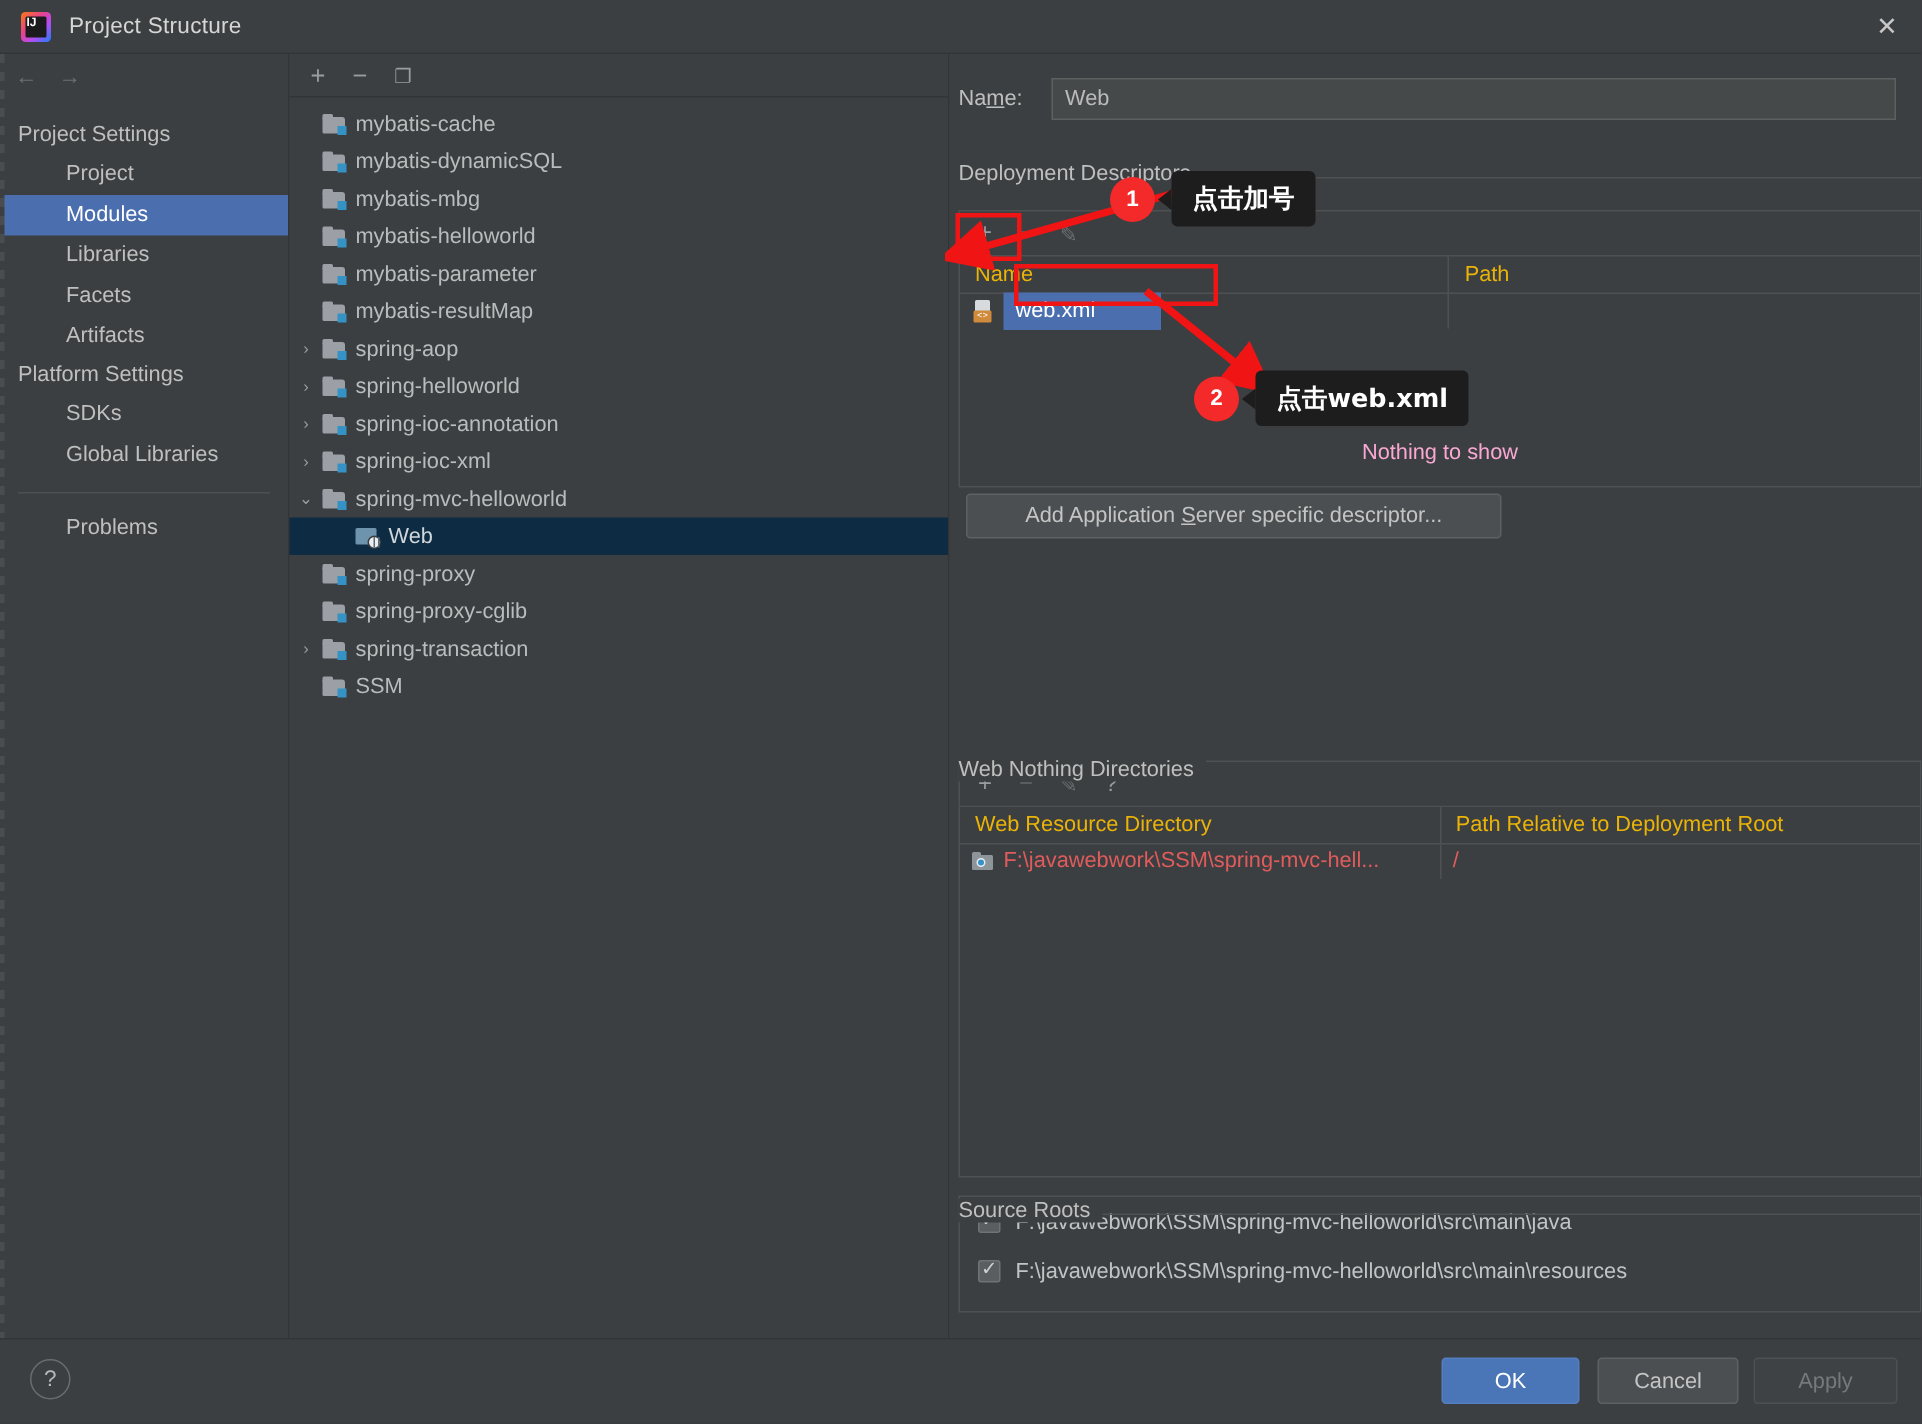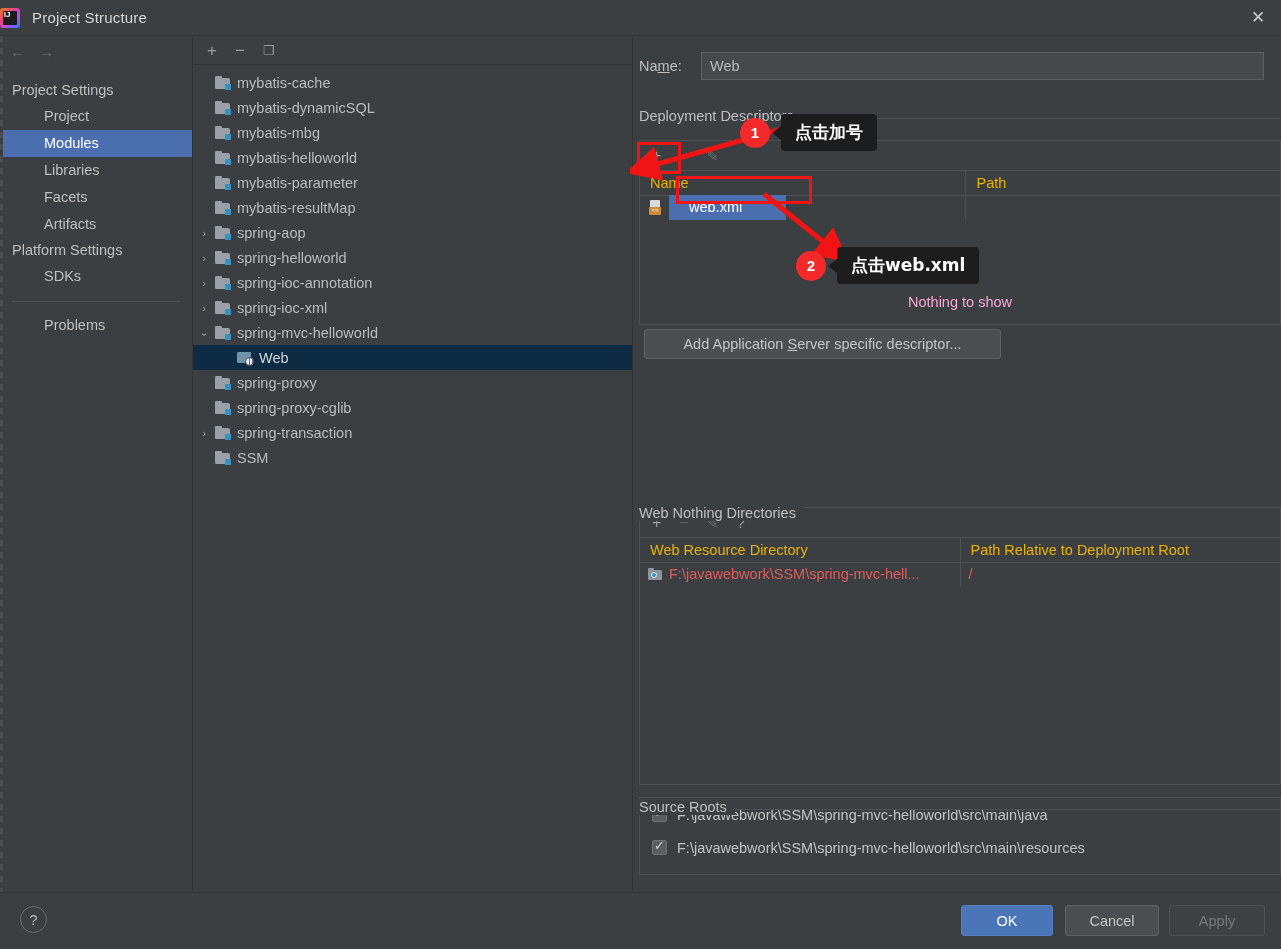--- a/index.html
+++ b/index.html
@@ -17,21 +17,21 @@
   }
 
   
   .titlebar {
     position: absolute; left: 0; top: 0; width: 1281px; height: 36px;
     background: #3c3f41;
     border-bottom: 1px solid #323436;
     display: flex; align-items: center;
   }
   .ij-logo {
-    width: 20px; height: 20px; margin-right: 12px;
+    width: 20px; height: 20px; margin-left: 14px; margin-right: 12px;
     position: relative; flex: 0 0 auto;
   }
   .ij-logo .sq { position:absolute; width:100%; height:100%; border-radius:3px;
     background: linear-gradient(135deg,#f97a12 0%, #e8428a 38%, #b64cf0 64%, #1d7ffc 100%); }
   .ij-logo .in { position:absolute; left:3px; top:3px; width:14px; height:14px;
     background:#1b1b1d; border-radius:1px; }
   .ij-logo .ij { position:absolute; left:0; top:0; width:14px; height:14px;
     color:#fff; font-size:8px; font-weight:bold; line-height:14px; text-align:center;
     font-family:"Liberation Sans", sans-serif; }
   .title-text {
@@ -272,20 +272,21 @@
     </div>
     <div class="nav-list">
       <div class="nav-group">Project Settings</div>
       <div class="nav-item">Project</div>
       <div class="nav-item selected">Modules</div>
       <div class="nav-item">Libraries</div>
       <div class="nav-item">Facets</div>
       <div class="nav-item">Artifacts</div>
       <div class="nav-group">Platform Settings</div>
       <div class="nav-item">SDKs</div>
+      <div class="nav-item">Global Libraries</div>
       <div class="nav-sep"></div>
       <div class="nav-item">Problems</div>
     </div>
   </div>
   <div class="edge-dash"></div>
 
   <div class="treepanel">
     <div class="tree-toolbar">
       <span class="tb-ico">+</span>
       <span class="tb-ico">−</span>
@@ -477,21 +478,21 @@
         <div class="th" style="width:326px;">Name</div>
         <div class="th sep" style="width:315px;">Path</div>
       </div>
       <div class="tbl-body" style="height:128px;">
         <div class="trow2">
           <div class="cell" style="width:326px;">
             <span class="xml-ico">
                 <i class="p"></i>
                 <i class="c">&lt;&gt;</i>
               </span>
-            <span class="dd-cell-sel" style="padding:1px 44px 1px 20px;">web.xml</span>
+            <span class="dd-cell-sel" style="padding:1px 44px 1px 8px;">web.xml</span>
           </div>
           <div class="cell sep" style="width:315px;"></div>
         </div>
         <div class="nothing" style="top:84px;">Nothing to show</div>
       </div>
     </div>
 
     <button class="btn-addapp" style="left:11px; top:293px;"><span>Add Application </span><u>S</u><span>erver specific descriptor...</span></button>
 
     <div class="sect-title" style="left:6px; top:469px;">Web Nothing Directories</div>

